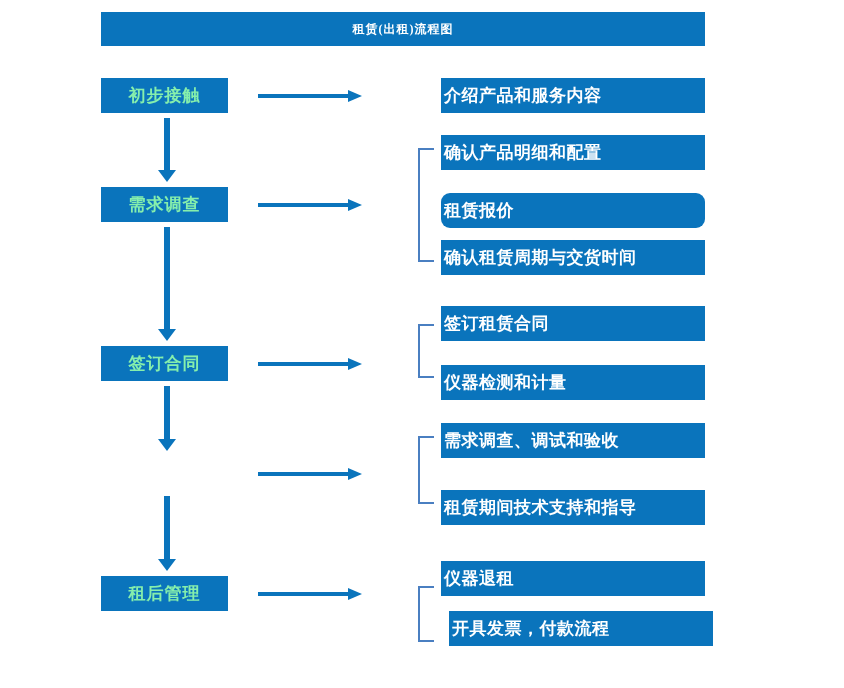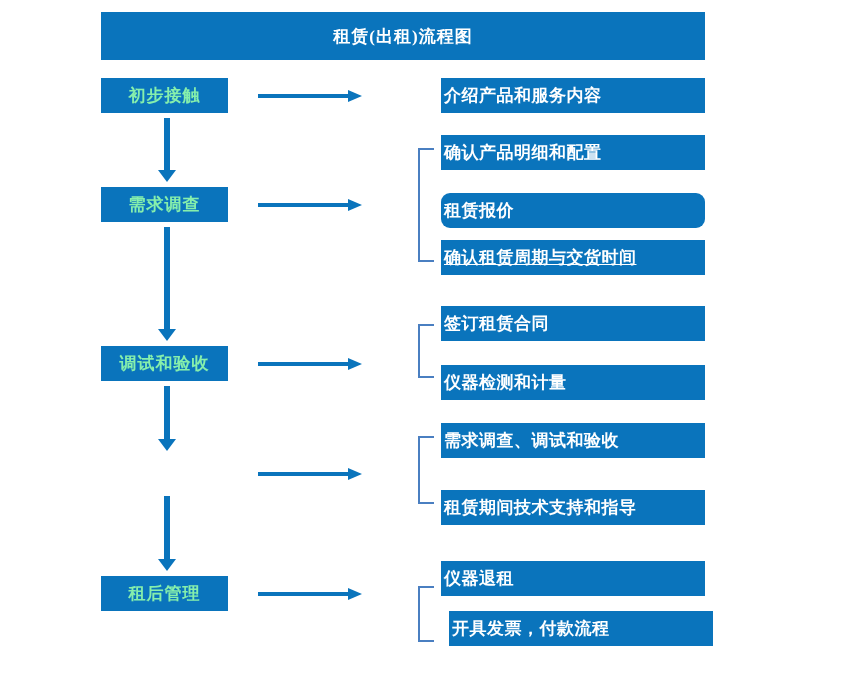--- a/index.html
+++ b/index.html
@@ -18,24 +18,24 @@
     width: 844px;
     height: 688px;
   }
 
   
   .title-bar {
     position: absolute;
     left: 101px;
     top: 12px;
     width: 604px;
-    height: 48px;
+    height: 34px;
     background: #0A74BC;
     color: #ffffff;
-    font-size: 17px;
+    font-size: 12px;
     font-weight: bold;
     display: flex;
     align-items: center;
     justify-content: center;
     letter-spacing: 1px;
   }
 
   
   .stage-box {
     position: absolute;
@@ -133,21 +133,21 @@
 <body>
 
 <div id="canvas">
 
   <div class="title-bar">租赁(出租)流程图</div>
 
   <div class="stage-box" style="top:78px;">初步接触</div>
 
   <div class="stage-box" style="top:187px;">需求调查</div>
 
-  <div class="stage-box" style="top:346px;">调试和验收</div>
+  <div class="stage-box" style="top:346px;">签订合同</div>
 
 
   <div class="stage-box" style="top:576px;">租后管理</div>
 
   <div class="v-arrow" style="top:118px; height:65px;">
     <div class="shaft" style="height:52px;"></div>
     <div class="head" style="top:52px;"></div>
   </div>
 
   <div class="v-arrow" style="top:227px; height:115px;">
@@ -190,21 +190,21 @@
   <div class="bracket" style="top:324px; height:54px;"></div>
   <div class="bracket" style="top:436px; height:68px;"></div>
   <div class="bracket" style="top:586px; height:56px;"></div>
 
   <div class="detail-box" style="top:78px;">介绍产品和服务内容</div>
 
   <div class="detail-box" style="top:135px;">确认产品明细和配置</div>
 
   <div class="detail-box" style="top:193px;border-radius:9px;">租赁报价</div>
 
-  <div class="detail-box" style="top:240px;text-decoration:underline;">确认租赁周期与交货时间</div>
+  <div class="detail-box" style="top:240px;">确认租赁周期与交货时间</div>
 
   <div class="detail-box" style="top:306px;">签订租赁合同</div>
 
   <div class="detail-box" style="top:365px;">仪器检测和计量</div>
 
   <div class="detail-box" style="top:423px;">需求调查、调试和验收</div>
 
   <div class="detail-box" style="top:490px;">租赁期间技术支持和指导</div>
 
   <div class="detail-box" style="top:561px;">仪器退租</div>

